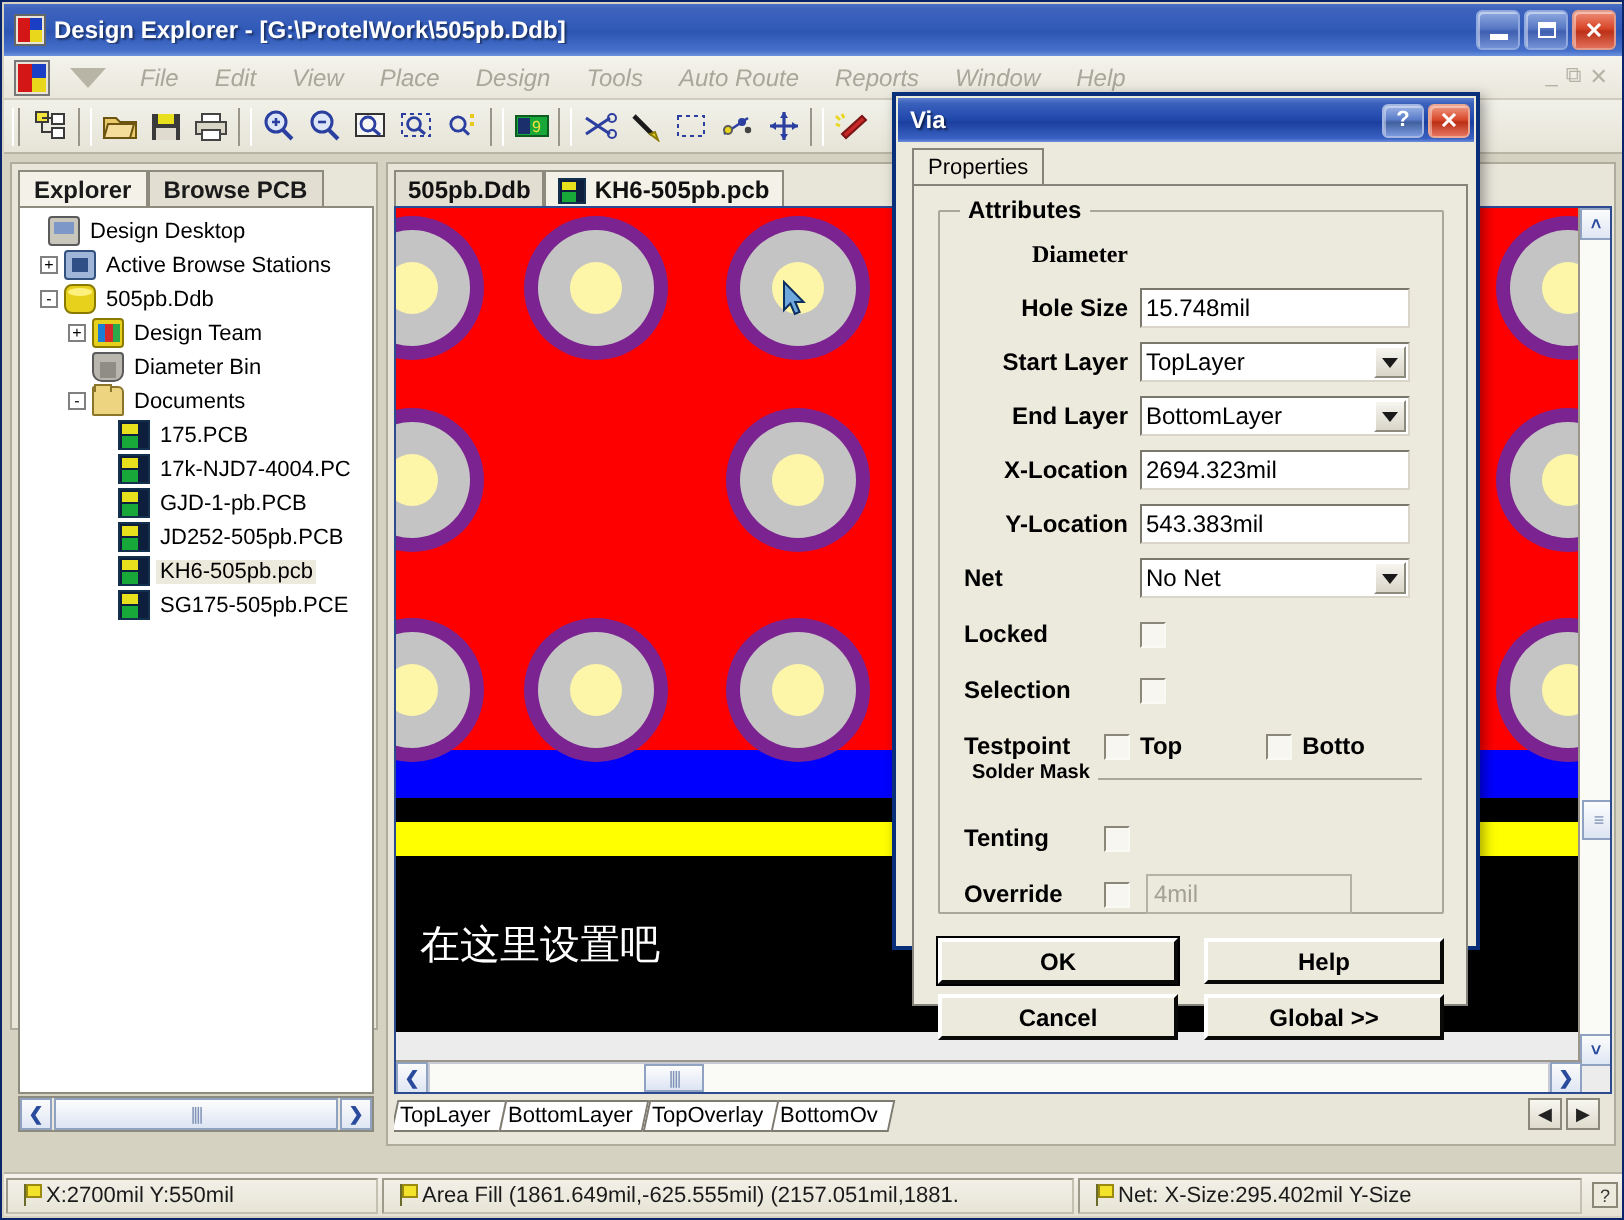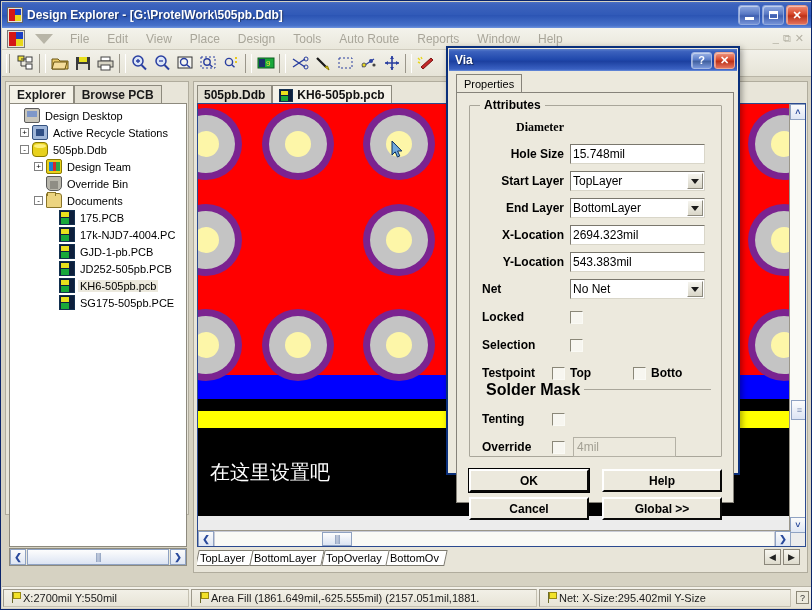--- a/index.html
+++ b/index.html
@@ -70,21 +70,21 @@
   .menu-app-icon::before{content:"";position:absolute;left:1px;top:1px;width:7px;height:14px;background:#d41616;}
   .menu-app-icon::after{content:"";position:absolute;left:8px;top:1px;width:7px;height:14px;background:linear-gradient(to bottom,#1a3fc4 50%,#e8d71a 50%);}
   .menu-handle {
     width: 22px; height: 14px; margin-right: 6px; position: relative; flex:none;
   }
   .menu-handle::after{
     content:""; position:absolute; left:2px; top:2px; width:0;height:0;
     border-left:9px solid transparent;border-right:9px solid transparent;border-top:10px solid #b8b5a7;
   }
   .menu-item {
-    padding: 2px 9px; color: #a9a69a; font-size: 12px; white-space: nowrap;
+    padding: 2px 9px; color: #a9a69a; font-size: 12px; white-space: nowrap; font-style: italic;
   }
   .mdi-btns { margin-left: auto; display: flex; gap: 4px; padding-right: 8px; color:#b5b2a5; font-size: 11px; }
 
   
   .toolbar {
     position: absolute; left: 1px; top: 49px; width: 810px; height: 27px;
     background: linear-gradient(to bottom, #f2f1e9, #e6e4d7);
     display: flex; align-items: center; padding-left: 4px;
     border-bottom: 1px solid #b9b5a6;
   }
@@ -510,42 +510,42 @@
       <div class="trow">
         <div class="tspace"></div>
         <div class="ico ico-desktop"></div>
         <div class="tlabel">Design Desktop</div>
       </div>
 
       <div class="trow">
         <div class="tindent" style="width:8px"></div>
         <div class="tbox">+</div>
         <div class="ico ico-station"></div>
-        <div class="tlabel">Active Recycle Stations</div>
+        <div class="tlabel">Active Browse Stations</div>
       </div>
 
       <div class="trow">
         <div class="tindent" style="width:8px"></div>
         <div class="tbox">-</div>
         <div class="ico ico-db"></div>
         <div class="tlabel">505pb.Ddb</div>
       </div>
 
       <div class="trow">
         <div class="tindent" style="width:22px"></div>
         <div class="tbox">+</div>
         <div class="ico ico-team"></div>
         <div class="tlabel">Design Team</div>
       </div>
 
       <div class="trow">
         <div class="tindent" style="width:22px"></div>
         <div class="tspace"></div>
         <div class="ico ico-bin"></div>
-        <div class="tlabel">Override Bin</div>
+        <div class="tlabel">Diameter Bin</div>
       </div>
 
       <div class="trow">
         <div class="tindent" style="width:22px"></div>
         <div class="tbox">-</div>
         <div class="ico ico-folder"></div>
         <div class="tlabel">Documents</div>
       </div>
 
       <div class="trow">
@@ -808,21 +808,21 @@
 
         <div class="frow" style="top:254px;">
           <div class="flabel" style="text-align:left;padding-left:12px;width:82px;">Testpoint</div>
           <div class="cbox"></div>
           <div style="font-size:12px;font-weight:bold;margin-left:5px;">Top</div>
           <div class="cbox" style="margin-left:42px;"></div>
           <div style="font-size:12px;font-weight:bold;margin-left:5px;">Botto</div>
         </div>
 
         <div style="position:absolute;left:12px;top:283px;width:229px;height:63px;border-top:1px solid #a9a69a;">
-          <div style="position:absolute;left:0px;top:-9px;background:#ece9dd;padding:0 4px;font-size:16px;font-weight:bold;">Solder Mask</div>
+          <div style="position:absolute;left:0px;top:-9px;background:#ece9dd;padding:0 4px;font-size:10px;font-weight:bold;">Solder Mask</div>
         </div>
 
         <div class="frow" style="top:300px;">
           <div class="flabel" style="text-align:left;padding-left:12px;width:82px;">Tenting</div>
           <div class="cbox"></div>
         </div>
 
         <div class="frow" style="top:328px;">
           <div class="flabel" style="text-align:left;padding-left:12px;width:82px;">Override</div>
           <div class="cbox"></div>

